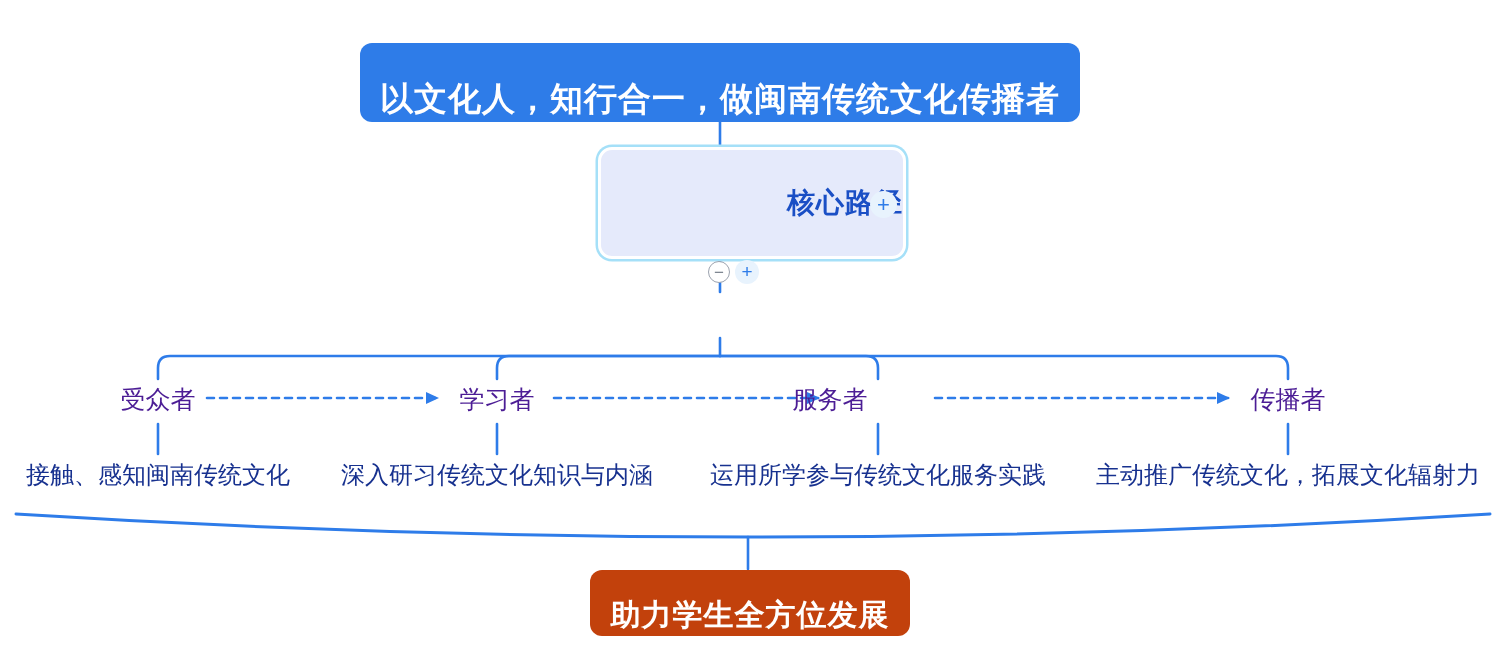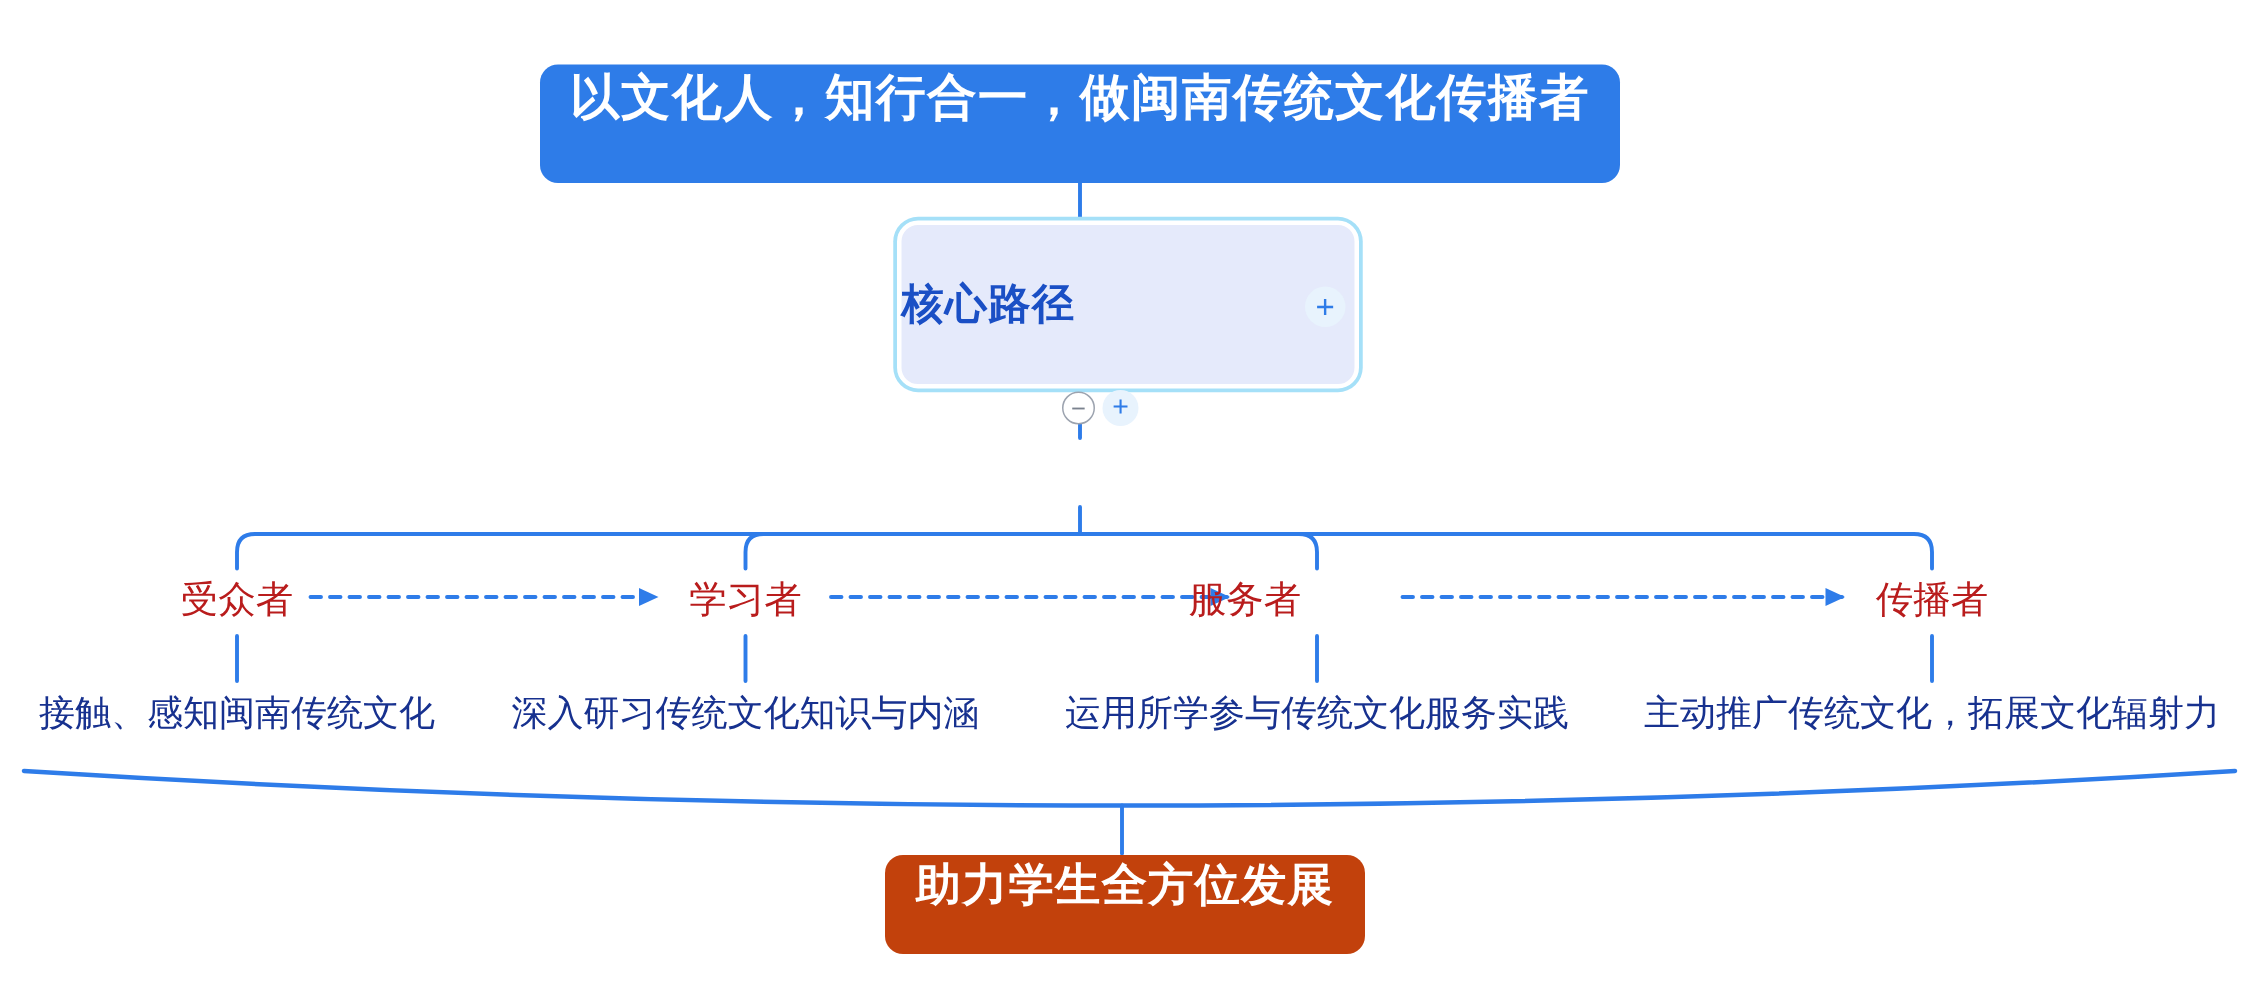--- a/index.html
+++ b/index.html
@@ -1,42 +1,42 @@
 <!DOCTYPE html>
 <html><head>
 <meta charset="utf-8">
 <style>
   html,body{margin:0;padding:0;background:#fff;}
   .canvas{
     position:relative;width:1504px;height:663px;background:#fff;overflow:hidden;
     font-family:"Liberation Sans","DejaVu Sans",sans-serif;
   }
   .layer{position:absolute;left:0;top:0;width:1504px;height:663px;}
-  .node{position:absolute;display:flex;align-items:flex-start;justify-content:center;box-sizing:border-box;}
+  .node{position:absolute;display:flex;align-items:flex-end;justify-content:center;box-sizing:border-box;}
   .root-box{
     left:360px;top:43px;width:720px;height:79px;border-radius:12px;
     background:#2E7CE8;color:#fff;font-size:33px;font-weight:700;letter-spacing:1px;
   }
   .outcome-box{
     left:590px;top:570px;width:320px;height:66px;border-radius:12px;
     background:#c2410c;color:#fff;font-size:30px;font-weight:700;letter-spacing:1px;
   }
   .core-box{
     left:566px;top:147px;width:308px;height:112px;border-radius:14px;
     background:#E5EAFB;border:3px solid #ffffff;box-shadow:0 0 0 2.5px #A5E0F8;
     color:#1A4FC5;font-size:28px;font-weight:700;line-height:1.45;
     text-align:center;flex-direction:column;letter-spacing:1px;margin-left:32px;
   }
   .branch-label{
     position:absolute;left:723px;top:294px;transform:translateX(-50%);
     color:#1B379B;font-size:29px;font-weight:500;white-space:nowrap;
   }
   .stage-label{
     position:absolute;top:383px;transform:translateX(-50%);
-    color:#b91c1c;font-size:25px;font-weight:500;white-space:nowrap;
+    color:#4c1d95;font-size:25px;font-weight:500;white-space:nowrap;
   }
   .stage-desc{
     position:absolute;top:459px;transform:translateX(-50%);
     color:#17318F;font-size:24px;font-weight:500;white-space:nowrap;
   }
   .ctrl{
     position:absolute;display:flex;align-items:center;justify-content:center;
     border-radius:50%;box-sizing:border-box;cursor:pointer;
   }
   .ctrl-plus{background:#E8F3FD;color:#2E7CE8;font-weight:500;}

